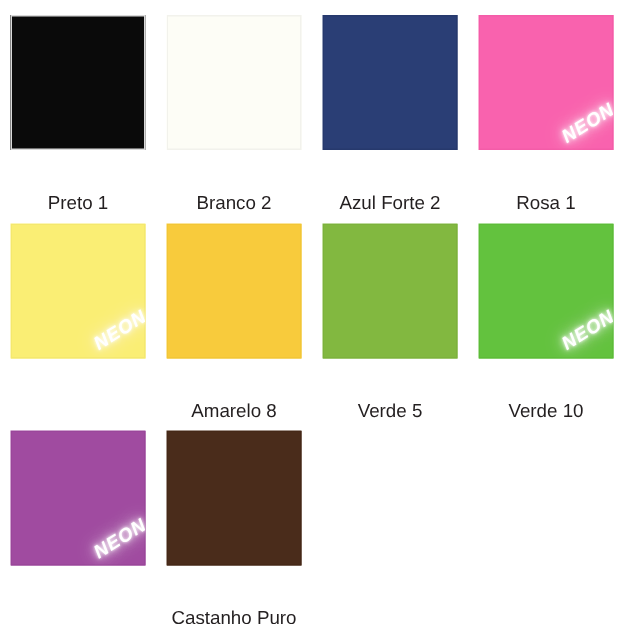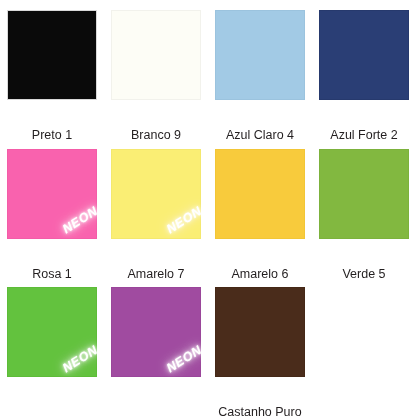--- a/index.html
+++ b/index.html
@@ -73,54 +73,50 @@
 </head>
 <body>
 
 <div class="palette">
     <div class="swatch-cell">
       <div class="chip" style="background: rgb(10, 10, 10); box-shadow: rgb(217, 217, 217) 0px 0px 0px 1px inset;"></div>
       <div class="chip-label">Preto 1</div>
     </div>
     <div class="swatch-cell">
       <div class="chip" style="background: rgb(253, 253, 246); box-shadow: rgb(242, 242, 236) 0px 0px 0px 1px inset;"></div>
-      <div class="chip-label">Branco 9</div>
-    </div>
-    <div class="swatch-cell">
-      <div class="chip" style="background: rgb(162, 202, 229); box-shadow: rgb(155, 195, 222) 0px 0px 0px 1px inset;"></div>
-      <div class="chip-label">Azul Claro 4</div>
+      <div class="chip-label">Branco 2</div>
     </div>
     <div class="swatch-cell">
       <div class="chip" style="background: rgb(42, 62, 117); box-shadow: rgb(38, 57, 109) 0px 0px 0px 1px inset;"></div>
       <div class="chip-label">Azul Forte 2</div>
     </div>
     <div class="swatch-cell">
       <div class="chip" style="background: rgb(249, 98, 174); box-shadow: rgb(244, 92, 168) 0px 0px 0px 1px inset;">
         <span class="neon-badge">NEON</span>
       </div>
       <div class="chip-label">Rosa 1</div>
     </div>
     <div class="swatch-cell">
       <div class="chip" style="background: rgb(250, 238, 116); box-shadow: rgb(244, 232, 110) 0px 0px 0px 1px inset;">
         <span class="neon-badge">NEON</span>
       </div>
-      <div class="chip-label">Amarelo 7</div>
     </div>
     <div class="swatch-cell">
       <div class="chip" style="background: rgb(248, 203, 60); box-shadow: rgb(242, 198, 54) 0px 0px 0px 1px inset;"></div>
-      <div class="chip-label">Amarelo 6</div>
+      <div class="chip-label">Amarelo 8</div>
     </div>
     <div class="swatch-cell">
       <div class="chip" style="background: rgb(130, 184, 64); box-shadow: rgb(124, 178, 60) 0px 0px 0px 1px inset;"></div>
       <div class="chip-label">Verde 5</div>
     </div>
     <div class="swatch-cell">
       <div class="chip" style="background: rgb(99, 194, 62); box-shadow: rgb(93, 188, 56) 0px 0px 0px 1px inset;">
         <span class="neon-badge">NEON</span>
       </div>
+      <div class="chip-label">Verde 10</div>
     </div>
     <div class="swatch-cell">
       <div class="chip" style="background: rgb(160, 75, 160); box-shadow: rgb(154, 70, 154) 0px 0px 0px 1px inset;">
         <span class="neon-badge">NEON</span>
       </div>
     </div>
     <div class="swatch-cell">
       <div class="chip" style="background: rgb(74, 44, 27); box-shadow: rgb(69, 40, 23) 0px 0px 0px 1px inset;"></div>
       <div class="chip-label">Castanho Puro 13</div>
     </div>

